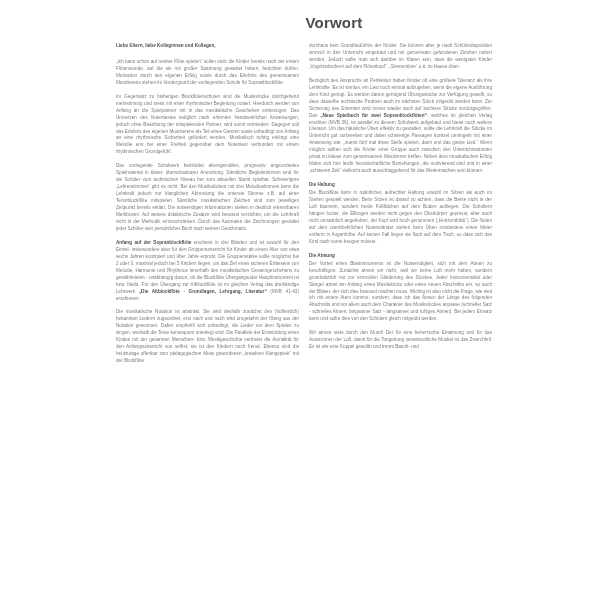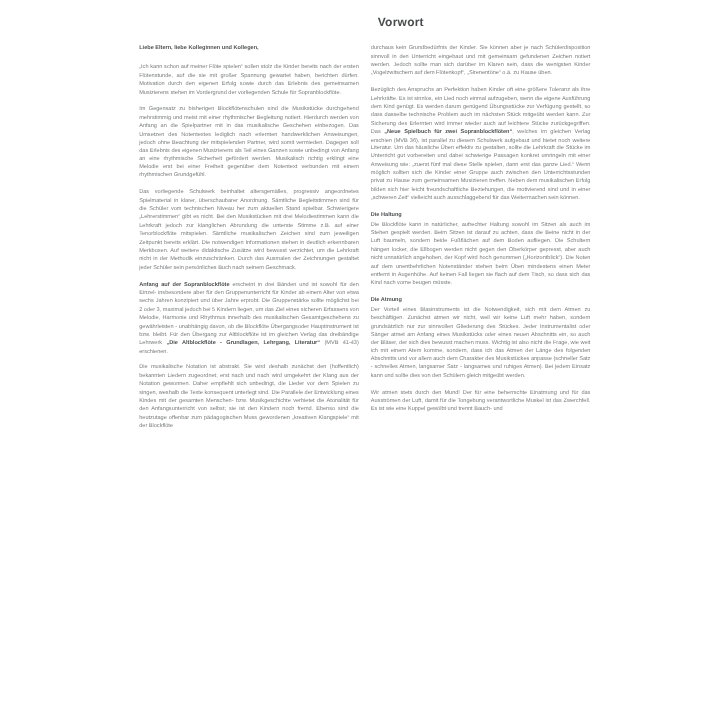--- a/index.html
+++ b/index.html
@@ -20,21 +20,21 @@
     position: relative;
     width: 600px;
     height: 600px;
     background: #ffffff;
     box-sizing: border-box;
     padding: 14px 108px 10px 116px;
   }
 
   .page-title {
     text-align: center;
-    font-size: 10px;
+    font-size: 15px;
     font-weight: bold;
     color: #4a4c4e;
     letter-spacing: 0.2px;
     margin: 0 0 12px 0;
     padding-left: 60px;
   }
 
   .columns {
     display: flex;
     flex-direction: row;

